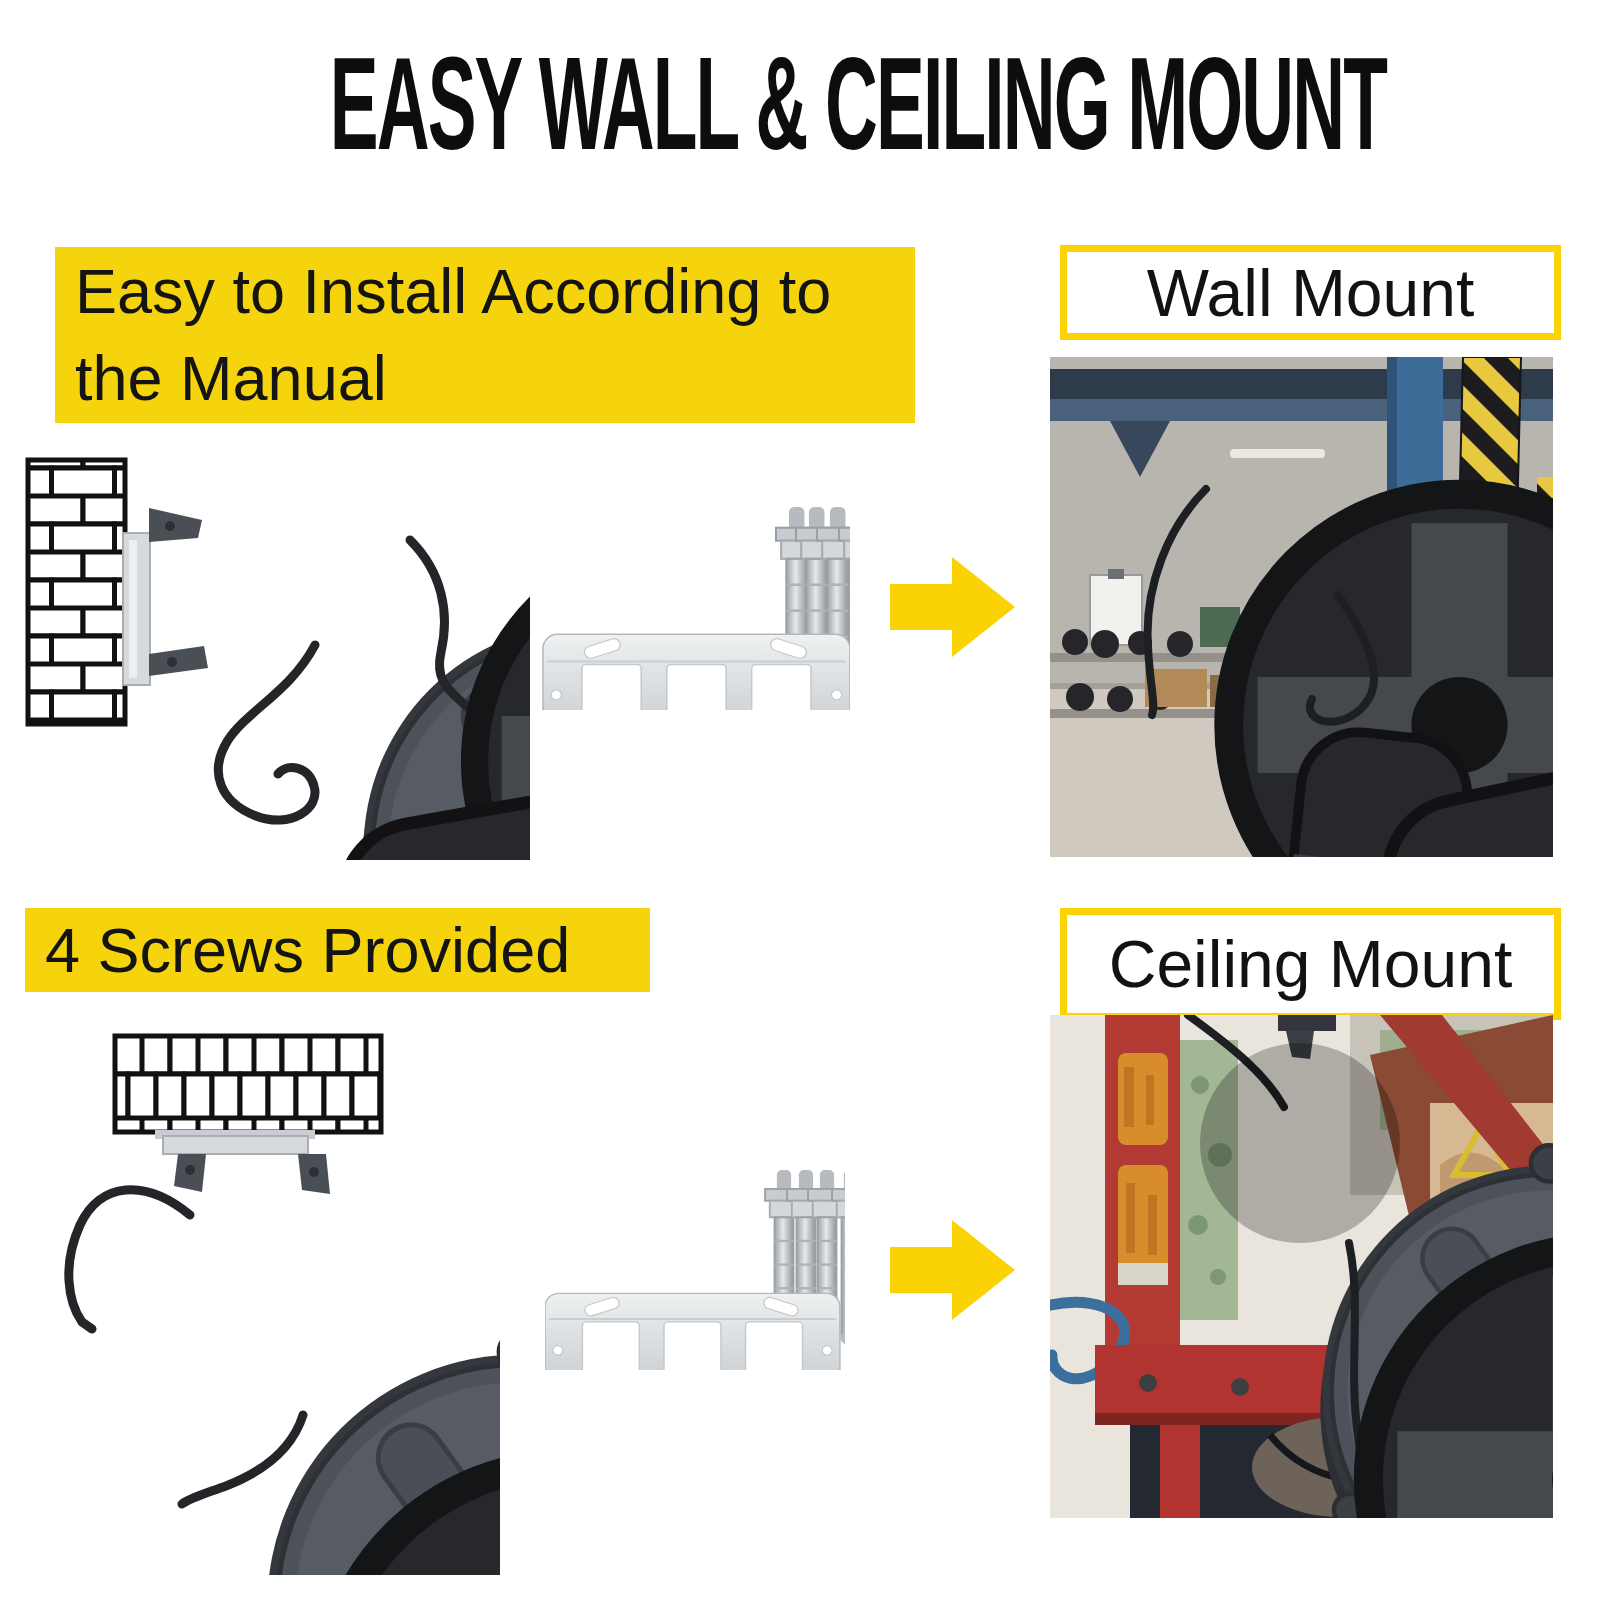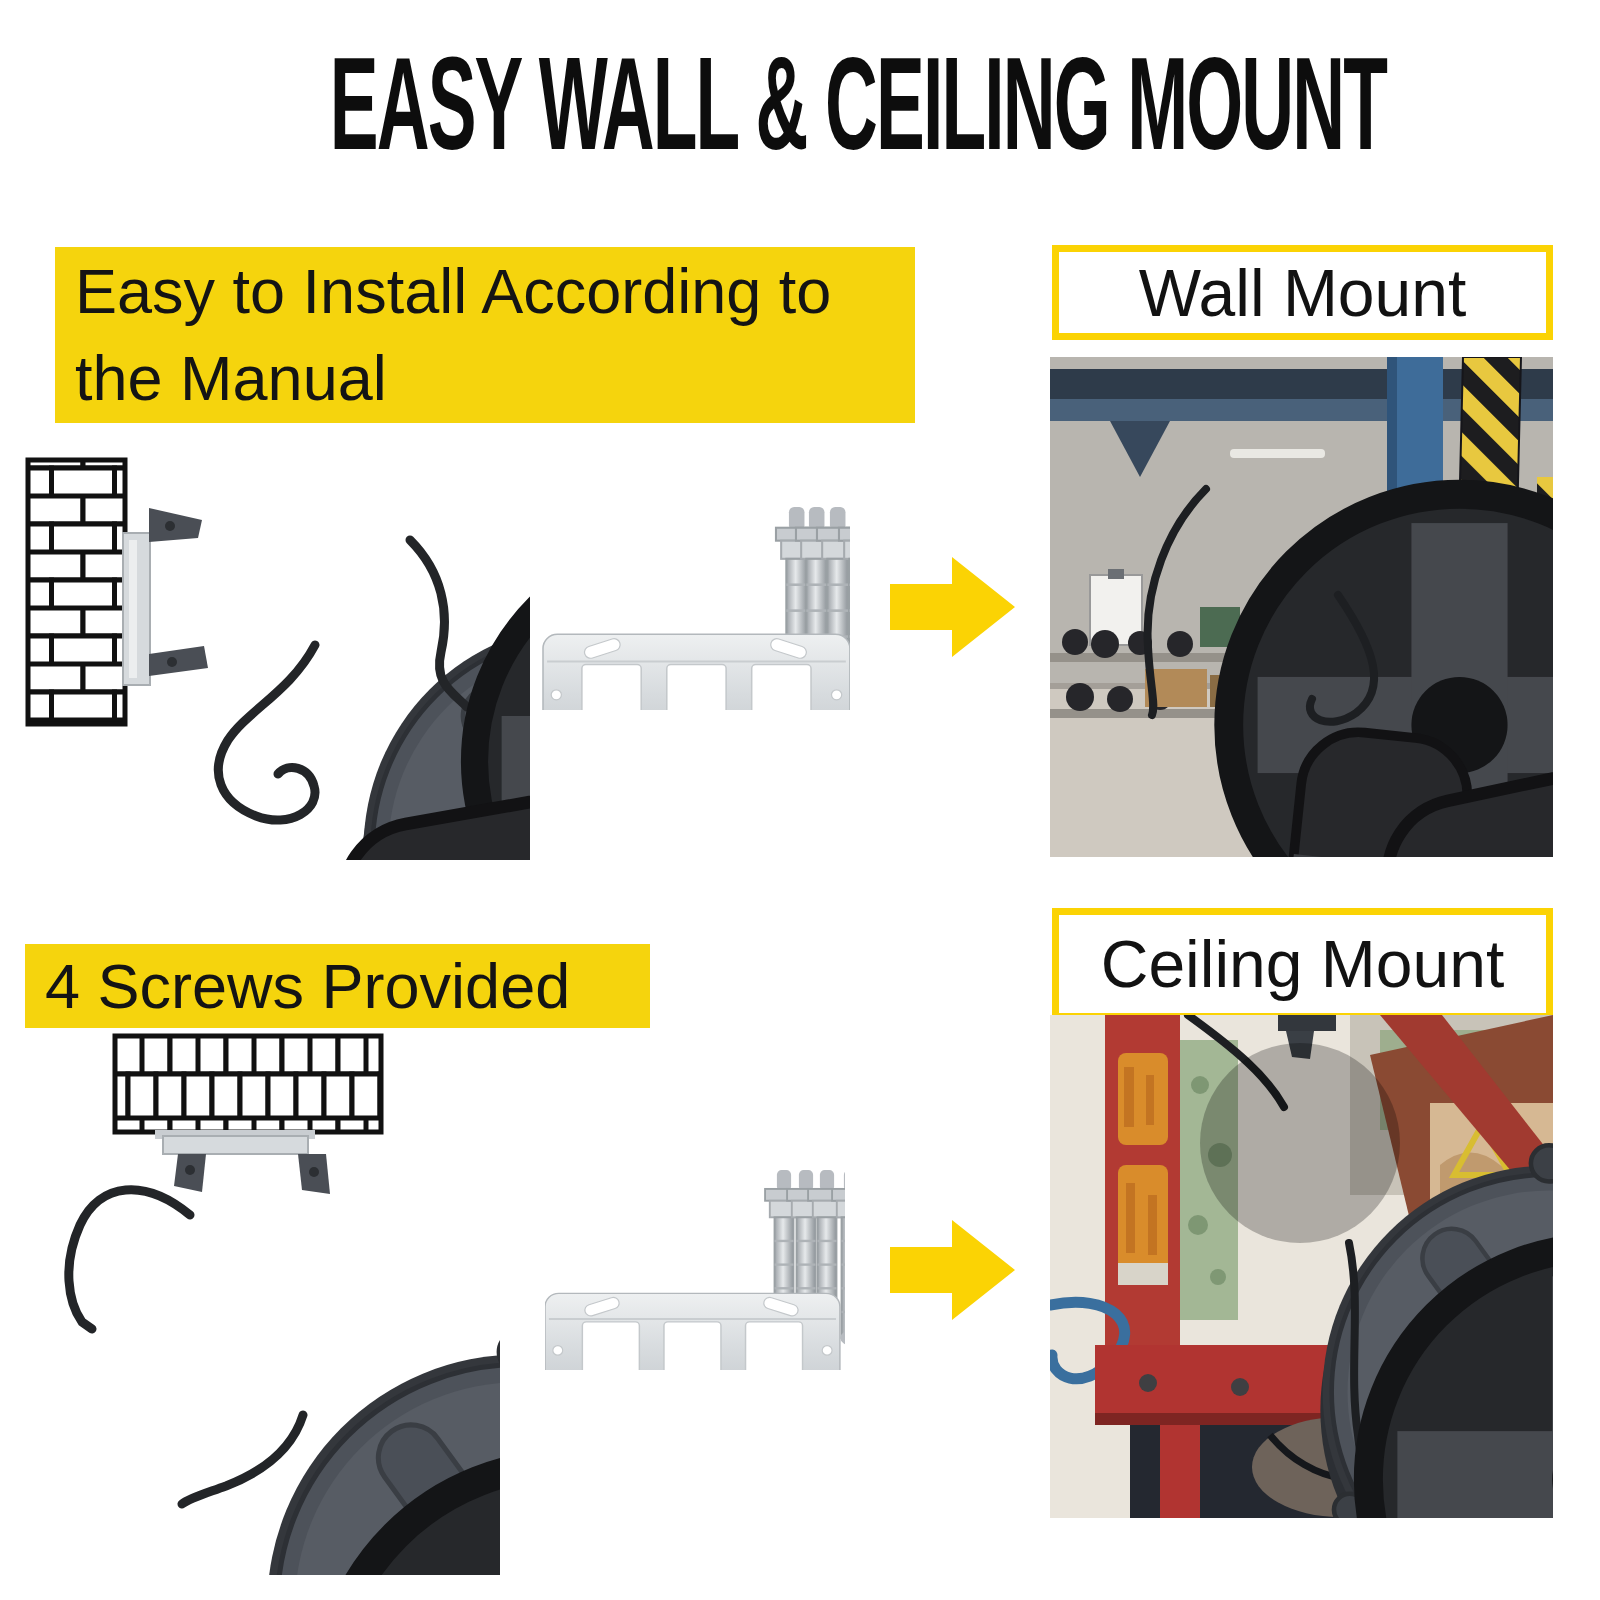--- a/index.html
+++ b/index.html
@@ -7,27 +7,27 @@
   .canvas{position:relative;width:1600px;height:1600px;background:#ffffff;overflow:hidden;}
 
   .page-title{position:absolute;top:42px;left:0;width:1600px;height:120px;text-align:center;
     font-weight:bold;font-size:118px;line-height:110px;color:#0d0d0d;margin:6px;}
   .page-title .squeeze{display:inline-block;transform:scaleX(0.62) scaleY(1.12);transform-origin:50% 50%;
     letter-spacing:-3px;white-space:nowrap;}
 
   .ylabel{position:absolute;background:#F5D40D;color:#141414;display:flex;align-items:center;
     font-size:63px;line-height:87px;padding:0 20px;box-sizing:border-box;}
   .ylabel.install{left:25px;top:247px;width:860px;height:176px;margin-left:30px;}
-  .ylabel.screws{left:25px;top:944px;width:625px;height:84px;}
+  .ylabel.screws{left:25px;top:908px;width:625px;height:84px;}
 
   .mount-label{position:absolute;left:1052px;width:501px;background:#ffffff;border:7px solid #FBD304;
     box-sizing:border-box;display:flex;align-items:center;justify-content:center;
     font-size:66px;color:#121212;}
-  .mount-label.wall{top:245px;height:95px;}
-  .mount-label.ceiling{top:908px;height:112px;}
+  .mount-label.wall{top:245px;height:95px;margin-left:8px;}
+  .mount-label.ceiling{top:908px;height:112px;margin-left:8px;}
 
   .abs{position:absolute;}
   svg{display:block;}
 </style>
 </head>
 <body>
 
 <div class="canvas">
 
   <svg width="0" height="0" style="position:absolute" aria-hidden="true">

